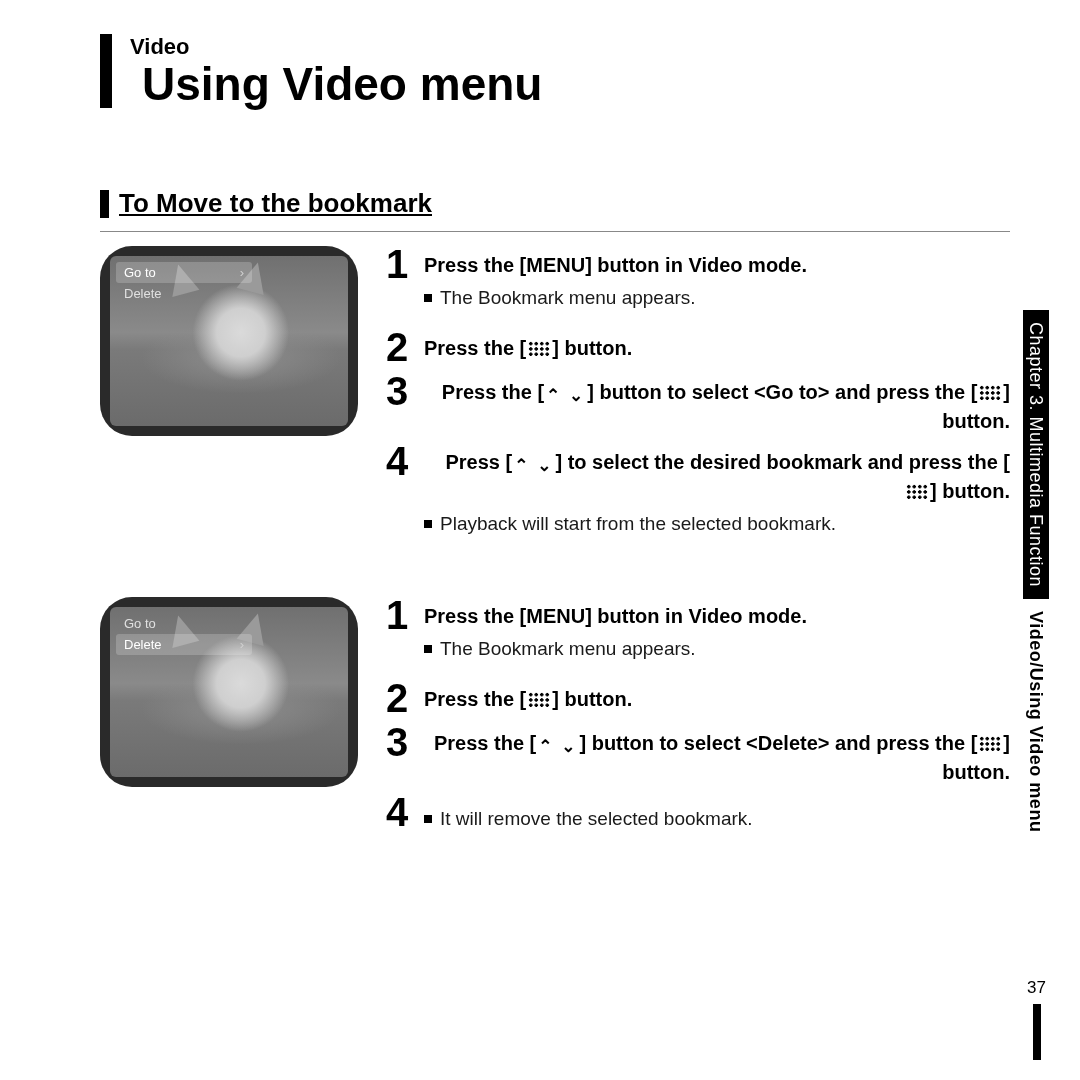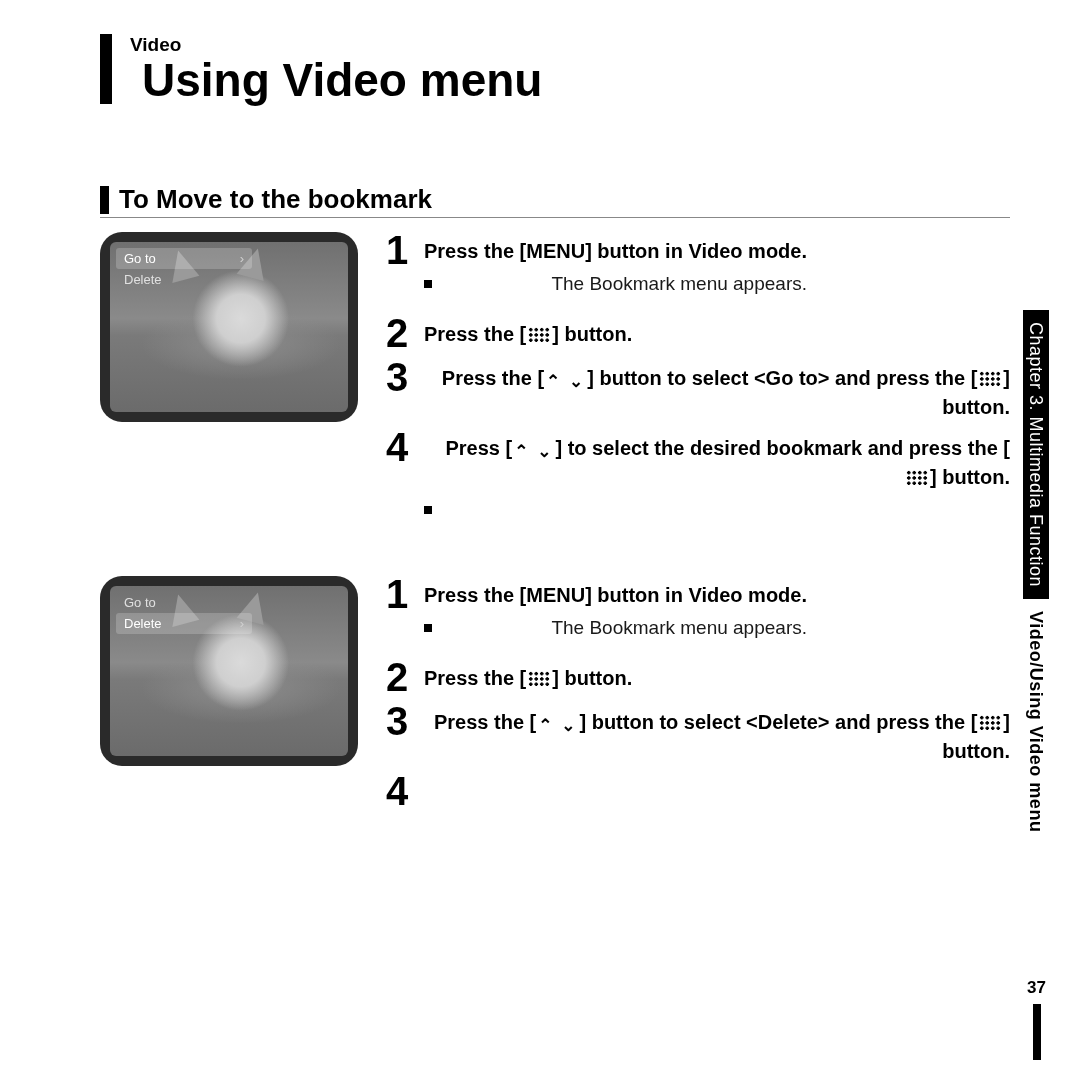--- a/index.html
+++ b/index.html
@@ -9,36 +9,37 @@
     width: 1080px;
     height: 1080px;
     padding: 34px 70px 20px 100px;
   }
   .title-block {
     border-left: 12px solid #000;
     padding-left: 18px;
     margin-bottom: 80px;
   }
   .title-category {
-    font-size: 19px;
+    font-size: 22px;
     font-weight: bold;
     margin-bottom: 0;
   }
   .title-main {
     font-size: 46px;
     font-weight: bold;
     line-height: 1.05;
     margin-left: 12px;
   }
   .section-heading {
     display: flex;
     align-items: center;
     border-bottom: 1px solid #888;
-    padding-bottom: 2px;
+    padding-bottom: 12px;
     margin-bottom: 14px;
+    text-decoration: underline;
   }
   .section-heading .bar {
     width: 9px;
     height: 28px;
     background: #000;
     margin-right: 10px;
   }
   .section-heading .txt {
     font-size: 26px;
     font-weight: bold;
@@ -46,21 +47,21 @@
   .section-body {
     display: flex;
     align-items: flex-start;
     gap: 28px;
     margin-bottom: 42px;
   }
   .device-screen {
     width: 258px;
     height: 190px;
     background: #2a2a2a;
-    border-radius: 22px;
+    border-radius: 32px;
     position: relative;
     overflow: hidden;
     flex-shrink: 0;
   }
   .device-inner {
     position: absolute;
     inset: 10px;
     border-radius: 6px;
     background:
       radial-gradient(circle at 55% 45%, #dadada 0%, #cfcfcf 15%, rgba(0,0,0,0) 30%),
@@ -118,21 +119,20 @@
     text-align: right;
   }
   .step-note {
     display: flex;
     align-items: flex-start;
     gap: 8px;
     font-size: 19px;
     color: #1a1a1a;
     margin-top: 8px;
     margin-bottom: 12px;
-    justify-content: space-between;
   }
   .step-note .sq {
     width: 8px; height: 8px; background: #000; margin-top: 7px; flex-shrink: 0;
   }
   .icon-grid {
     display: inline-block;
     vertical-align: -2px;
     position: relative;
     width: 22px; height: 16px;
     margin: 0 2px;
@@ -163,21 +163,20 @@
   .side-tab .light { color: #fff; background: #000; padding: 12px 3px 12px 3px; }
   .side-tab .boldpart { font-weight: bold; padding: 6px 3px 12px 3px; }
   .side-mark {
     position: absolute;
     right: 34px;
     bottom: 20px;
     display: flex;
     flex-direction: column;
     align-items: center;
     gap: 6px;
-    font-weight: bold;
   }
   .page-num { font-size: 17px; }
   .bottom-bar {
     width: 8px;
     height: 56px;
     background: #000;
   }
 </style>
 </head>
 <body>
@@ -232,20 +231,21 @@
             <div class="step-body">
               <div class="step-title">Press the [<span class="icon-updown">⌃ ⌄</span>] button to select &lt;Go to&gt; and press the [<span class="icon-grid"></span>] button.</div>
             </div>
           </div>
           <div class="step">
             <div class="step-num">4</div>
             <div class="step-body">
               <div class="step-title">Press [<span class="icon-updown">⌃ ⌄</span>] to select the desired bookmark and press the [<span class="icon-grid"></span>] button.</div>
               <div class="step-note">
                 <div class="sq"></div>
+                <span>Playback will start from the selected bookmark.</span>
               </div>
             </div>
           </div>
         </div>
       </div>
       <div class="section-body">
         <div class="device-screen">
           <div class="device-inner">
             <div class="cat-ear left"></div>
             <div class="cat-ear right"></div>
@@ -279,20 +279,24 @@
           </div>
           <div class="step">
             <div class="step-num">3</div>
             <div class="step-body">
               <div class="step-title">Press the [<span class="icon-updown">⌃ ⌄</span>] button to select &lt;Delete&gt; and press the [<span class="icon-grid"></span>] button.</div>
             </div>
           </div>
           <div class="step">
             <div class="step-num">4</div>
             <div class="step-body">
+              <div class="step-note">
+                <div class="sq"></div>
+                <span>It will remove the selected bookmark.</span>
+              </div>
             </div>
           </div>
         </div>
       </div>
     </div>
 
   <div class="side-tab">
     <span class="light">Chapter 3. Multimedia Function</span>
     <span class="boldpart">Video/Using Video menu</span>
   </div>

